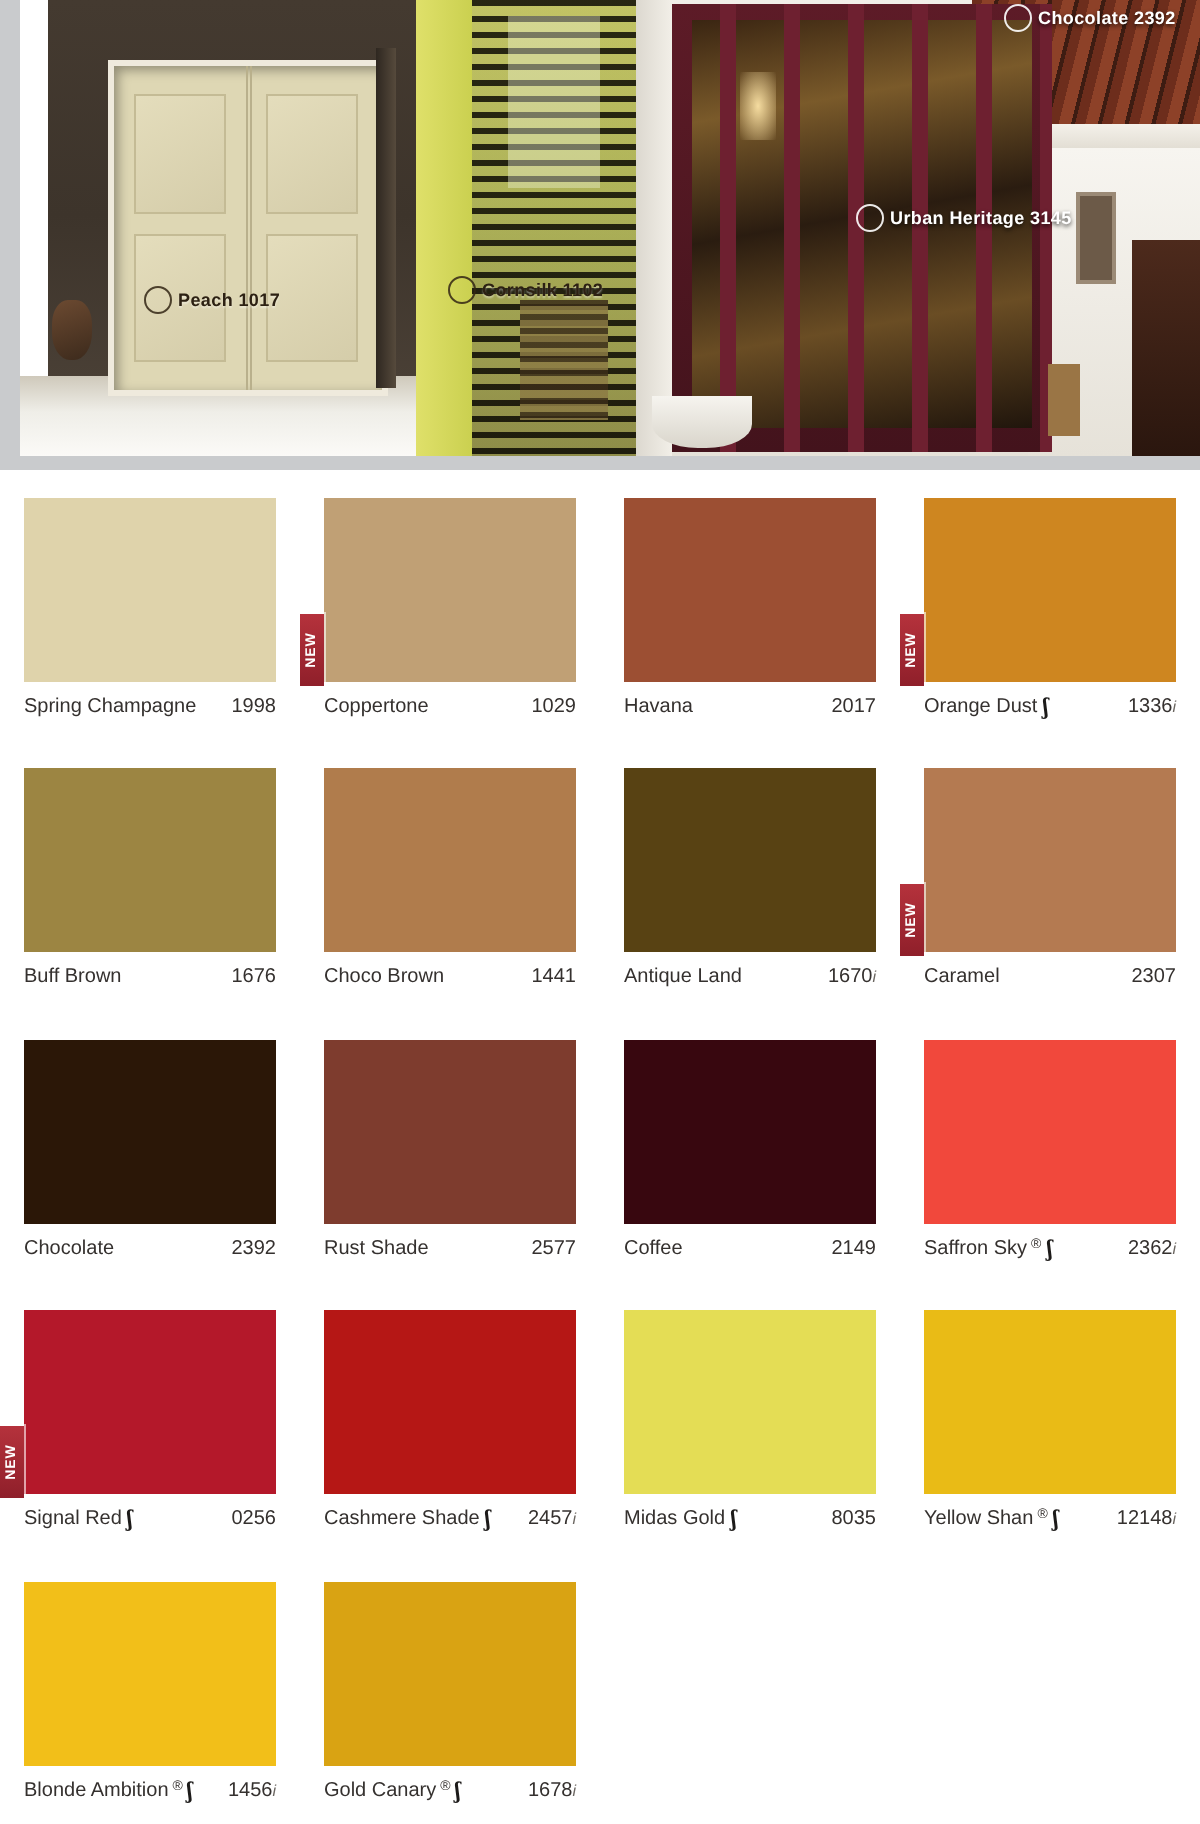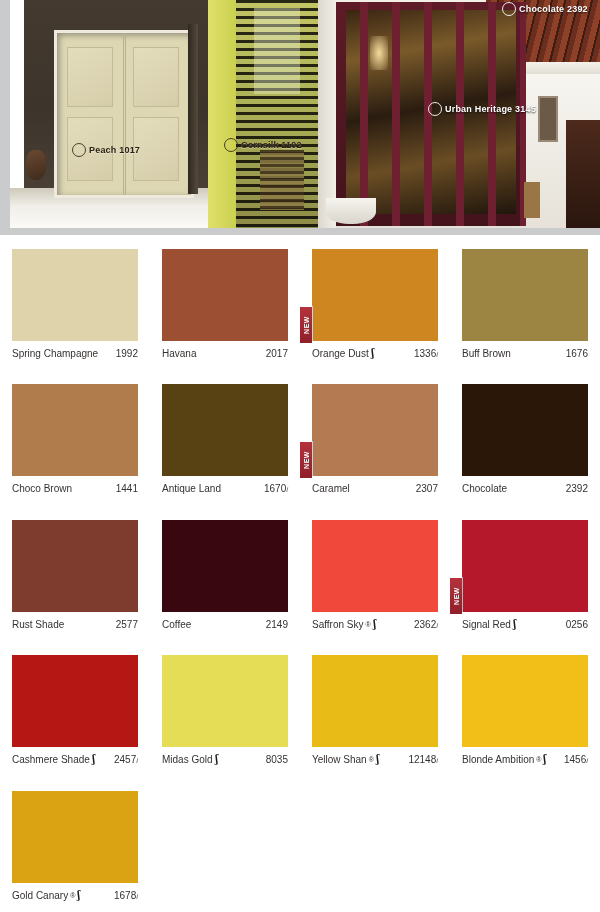--- a/index.html
+++ b/index.html
@@ -209,21 +209,21 @@
   .chip-label {
     display:flex;
     align-items:baseline;
     justify-content:space-between;
     gap:4px;
     margin-top:7px;
     font-size:10px;
     color:#35312f;
     white-space:nowrap;
   }
-  .chip-name { display:flex; align-items:center; gap:2px; }
+  .chip-name { display:flex; align-items:flex-start; gap:2px; }
   .reg { font-size:7px; vertical-align:super; }
   .flame {
     display:inline-block;
     font-family:"DejaVu Serif", serif;
     font-weight:bold;
     font-size:11px;
     line-height:1;
     color:#1c1a19;
     transform:scaleX(.8);
   }
@@ -297,21 +297,35 @@
 
 <div id="grid">
     <div class="cell">
       <div class="chip-wrap">
         <div class="chip" style="background: rgb(223, 211, 171);"></div>
       </div>
       <div class="chip-label">
         <span class="chip-name">
           <span>Spring Champagne</span>
         </span>
-        <span class="chip-code"><span>1992</span></span>
+        <span class="chip-code"><span>1998</span></span>
+      </div>
+    </div>
+    <div class="cell">
+      <div class="chip-wrap">
+        <div class="chip" style="background: rgb(192, 160, 117);"></div>
+        <div class="newbadge">
+          <span>NEW</span>
+        </div>
+      </div>
+      <div class="chip-label">
+        <span class="chip-name">
+          <span>Coppertone</span>
+        </span>
+        <span class="chip-code"><span>1029</span></span>
       </div>
     </div>
     <div class="cell">
       <div class="chip-wrap">
         <div class="chip" style="background: rgb(156, 79, 51);"></div>
       </div>
       <div class="chip-label">
         <span class="chip-name">
           <span>Havana</span>
         </span>

